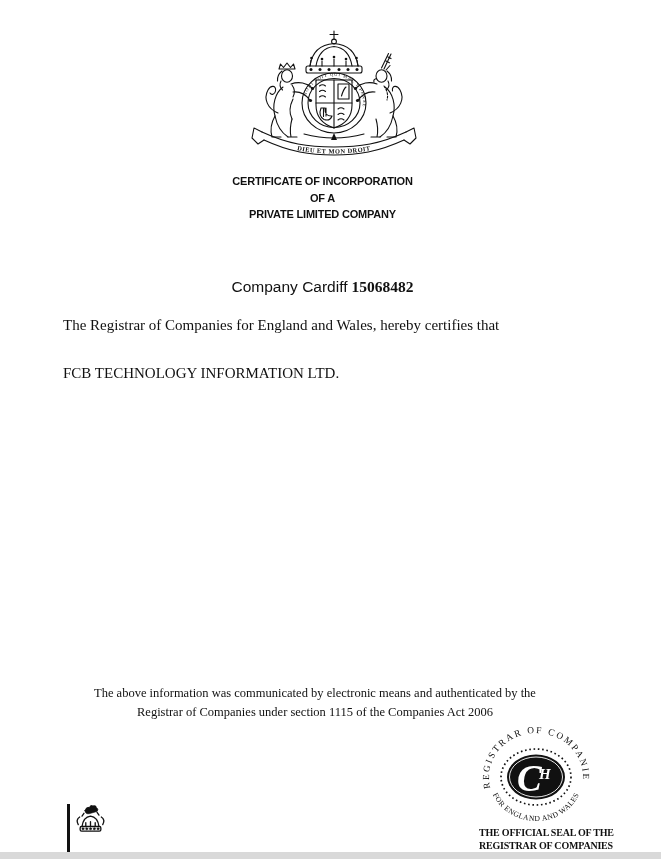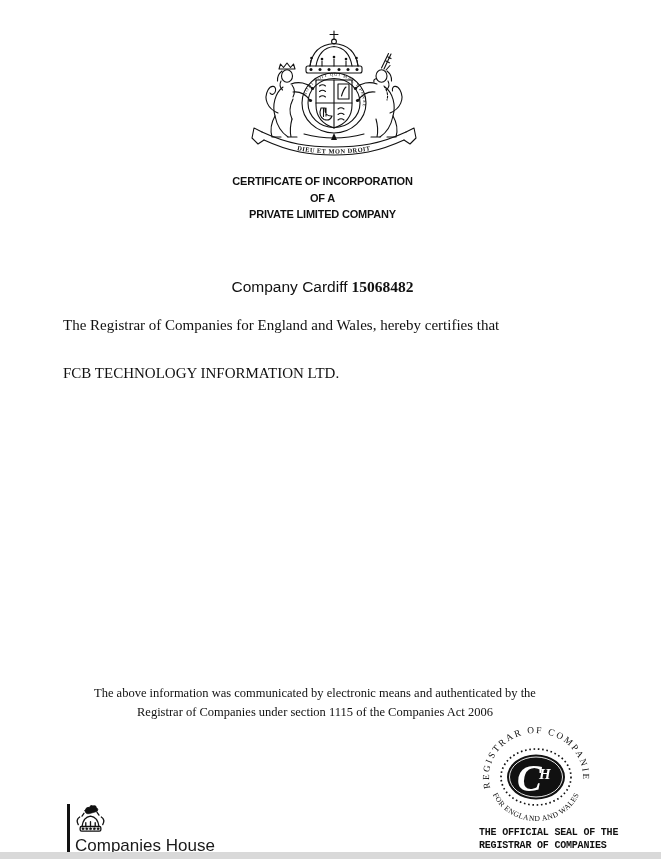--- a/index.html
+++ b/index.html
@@ -47,21 +47,21 @@
     left:90px;top:684px;width:450px;
     text-align:center;font-size:12.5px;line-height:18.5px;color:#111;
   }
 
   
   .seal{left:482px;top:723px;width:108px;height:108px;}
   .seal svg{display:block;width:100%;height:100%;}
   .seal .ringtext{font-family:"Liberation Serif",serif;fill:#111;}
   .seal-caption{
     left:479px;top:827px;
-    font-family:Liberation Mono, monospace;
+    font-family:Liberation Serif, serif;
     font-weight:bold;font-size:10px;line-height:12.5px;
     letter-spacing:-0.2px;color:#111;
   }
 
   
   .ch-bar{left:67px;top:804px;width:3px;height:50px;background:#111;}
   .ch-crest{left:74px;top:802px;width:33px;height:32px;}
   .ch-crest svg{display:block;width:100%;height:100%;}
   .ch-crest path,.ch-crest circle,.ch-crest rect{stroke:#111;fill:none;stroke-width:1.4;stroke-linecap:round;stroke-linejoin:round;}
   .ch-crest .fill{fill:#111;stroke:#111;stroke-width:0.6;}
@@ -220,17 +220,16 @@
       <rect x="6" y="26" width="22" height="5" rx="1.5"></rect>
       <circle class="fill" cx="9" cy="28.5" r="1.1"></circle>
       <circle class="fill" cx="13" cy="28.5" r="1.1"></circle>
       <circle class="fill" cx="17" cy="28.5" r="1.1"></circle>
       <circle class="fill" cx="21" cy="28.5" r="1.1"></circle>
       <circle class="fill" cx="25" cy="28.5" r="1.1"></circle>
       <path d="M12,26 v-4 M17,26 v-5 M22,26 v-4"></path>
       <path d="M4,24 q-3,-5 1.5,-8 M30,24 q3,-5 -1.5,-8"></path>
     </svg>
   </div>
-  <div class="abs ch-wordmark">Companies House</div>
 
   <div class="abs page-edge"></div>
 
 </div>
 
 </body></html>

